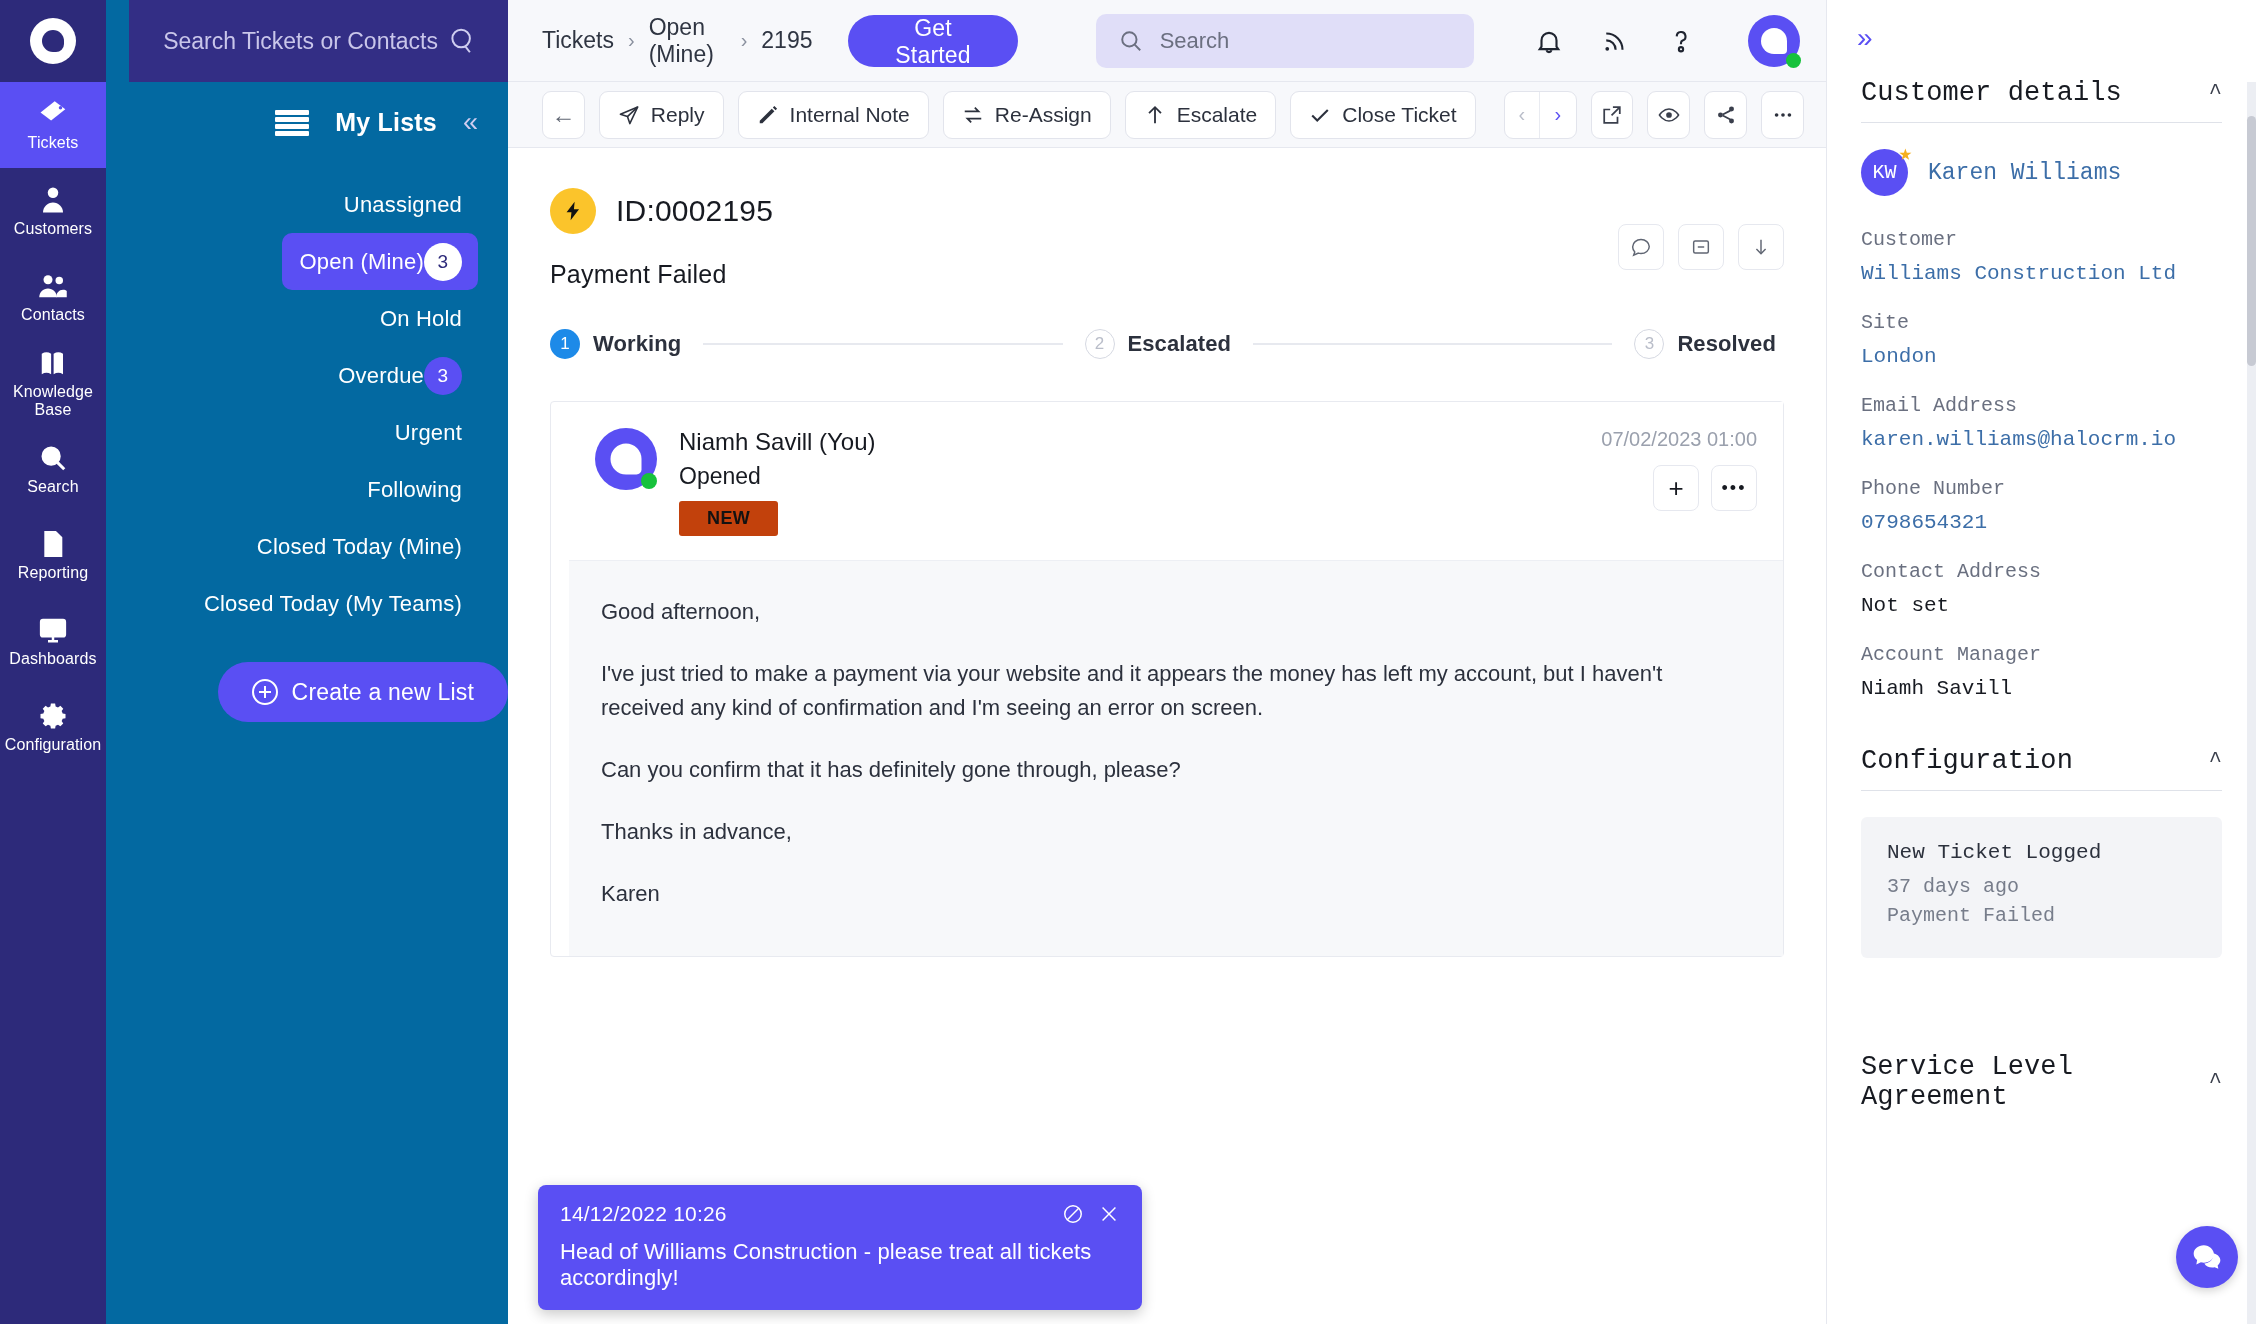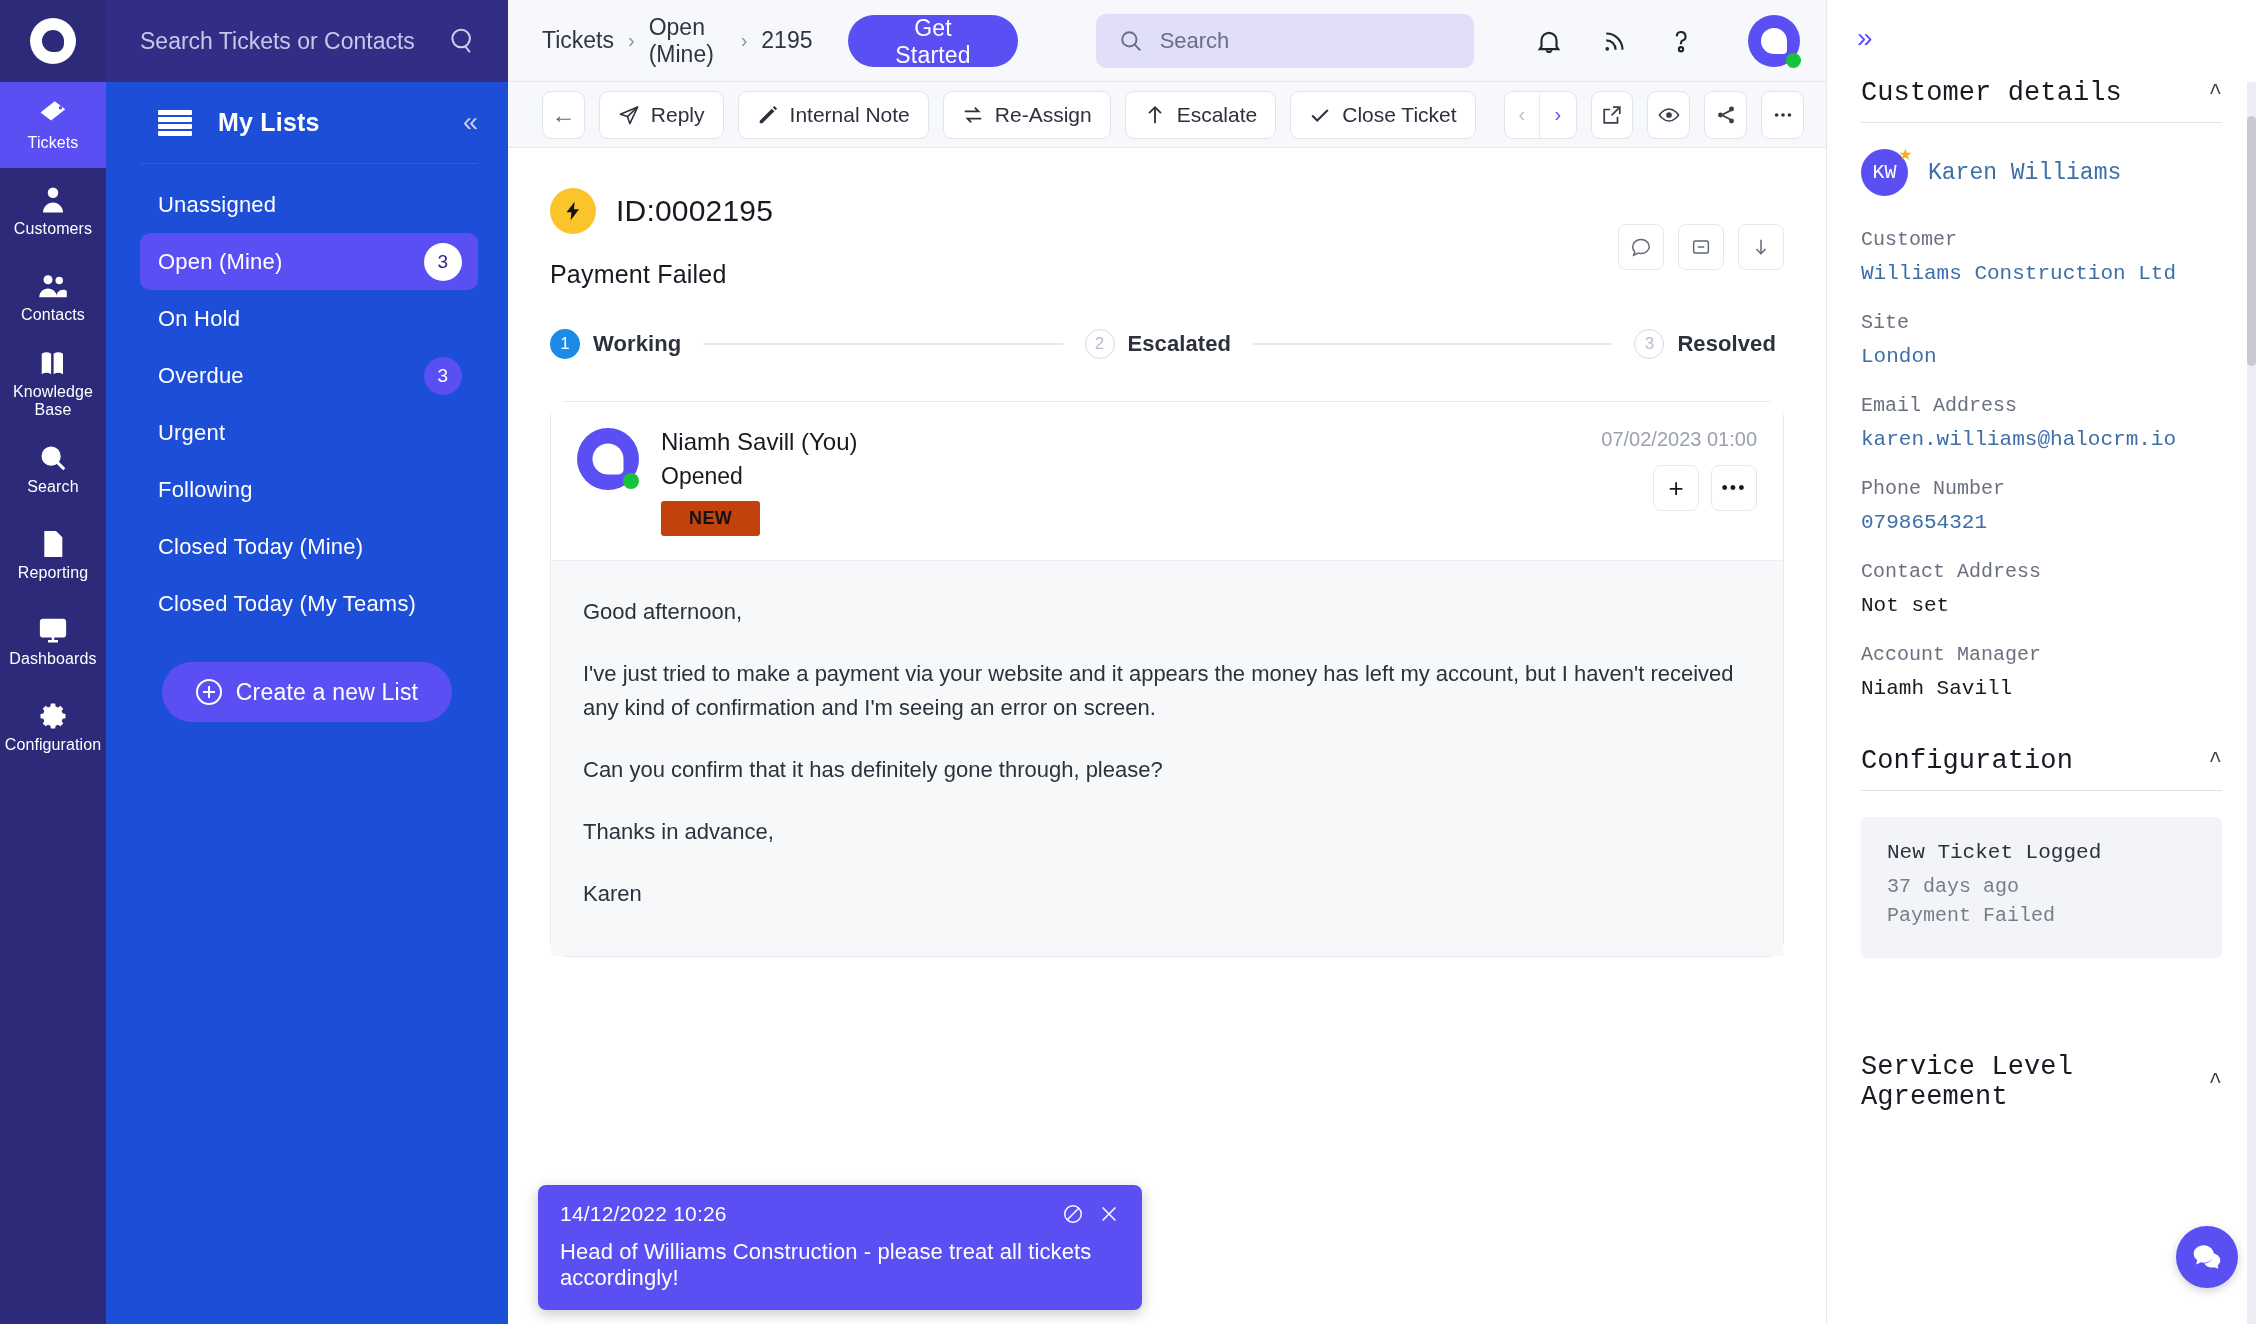--- a/index.html
+++ b/index.html
@@ -42,22 +42,22 @@
   .rail-item .ico { width: 30px; height: 30px; display: block; }
   .rail-item .ico svg { width: 100%; height: 100%; fill: #ffffff; }
   .rail-label {
     font-size: 16px; line-height: 1.12; text-align: center;
     letter-spacing: .1px; white-space: pre-line;
   }
 
   
   .listpanel {
     width: 402px; flex: 0 0 402px;
-    background: #1d4ed8;
-    display: flex; flex-direction: column;
+    background: #0369a1;
+    display: flex; flex-direction: column; align-items: flex-end;
   }
   .search-bar {
     height: 82px; flex: 0 0 82px; background: #332e85;
     display: flex; align-items: center; padding: 0 30px 0 34px; gap: 10px;
   }
   .search-bar .sp { flex: 1; color: #c9c6ea; font-size: 23px; }
   .search-bar .sicon { width: 30px; height: 30px; }
   .search-bar .sicon svg { width: 100%; height: 100%; stroke: #cfcdf0; fill: none; stroke-width: 1.6; }
 
   .mylists-head {
@@ -201,21 +201,21 @@
     width: 30px; height: 30px; border-radius: 50%;
     display: flex; align-items: center; justify-content: center;
     font-size: 17px; flex: 0 0 30px;
   }
   .snum.done { background: #1d8ae8; color: #fff; }
   .snum.todo { background: #fff; color: #b9bdc9; border: 1.5px solid #d6d9e2; }
   .slabel { font-size: 22px; font-weight: 700; color: #2c313d; letter-spacing: .1px; }
   .sline { flex: 1; height: 2px; background: #e7e9ef; margin: 0 22px; }
 
   
-  .msgcard { margin-top: 42px; border: 1px solid #e8eaf0; border-radius: 16px; background: #fff; }
+  .msgcard { margin-top: 42px; border: 1px solid #e8eaf0; border-radius: 4px; background: #fff; padding-left: 18px; }
   .msg-head {
     display: flex; align-items: flex-start; gap: 22px;
     padding: 26px 26px 24px 26px; border-bottom: 1px solid #edeff4;
     background: #fff;
   }
   .msg-avatar {
     width: 62px; height: 62px; border-radius: 50%; background: #5a4ff3;
     position: relative; flex: 0 0 62px;
   }
   .msg-avatar::after {

